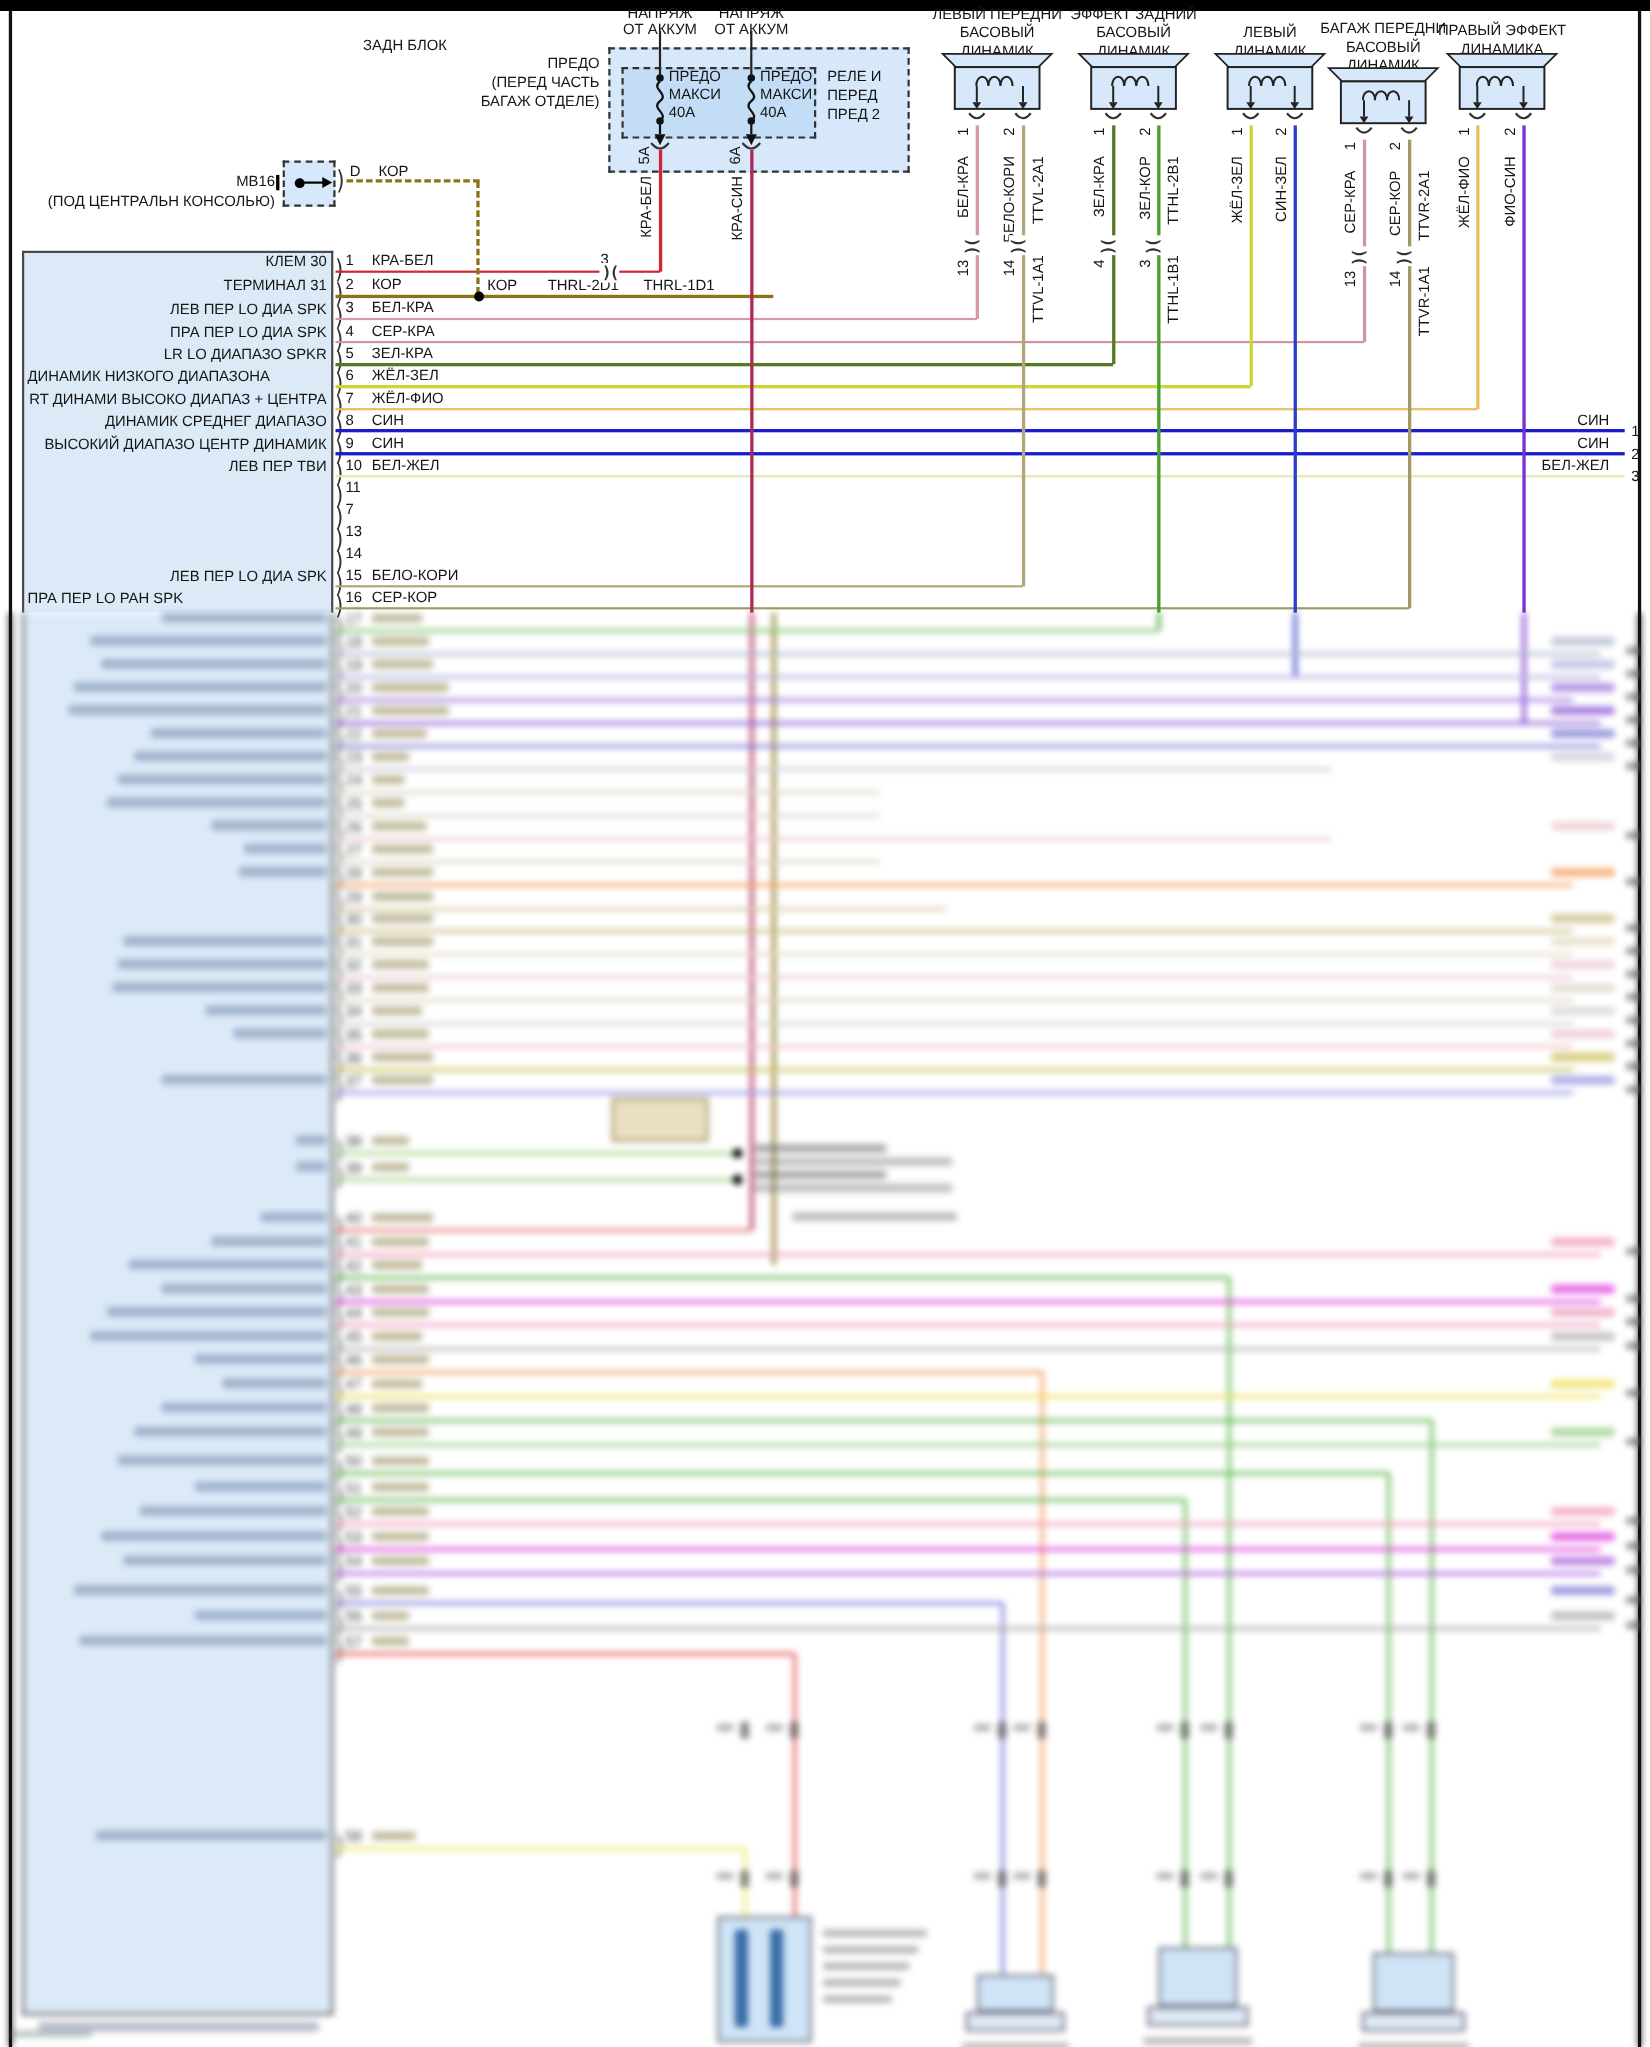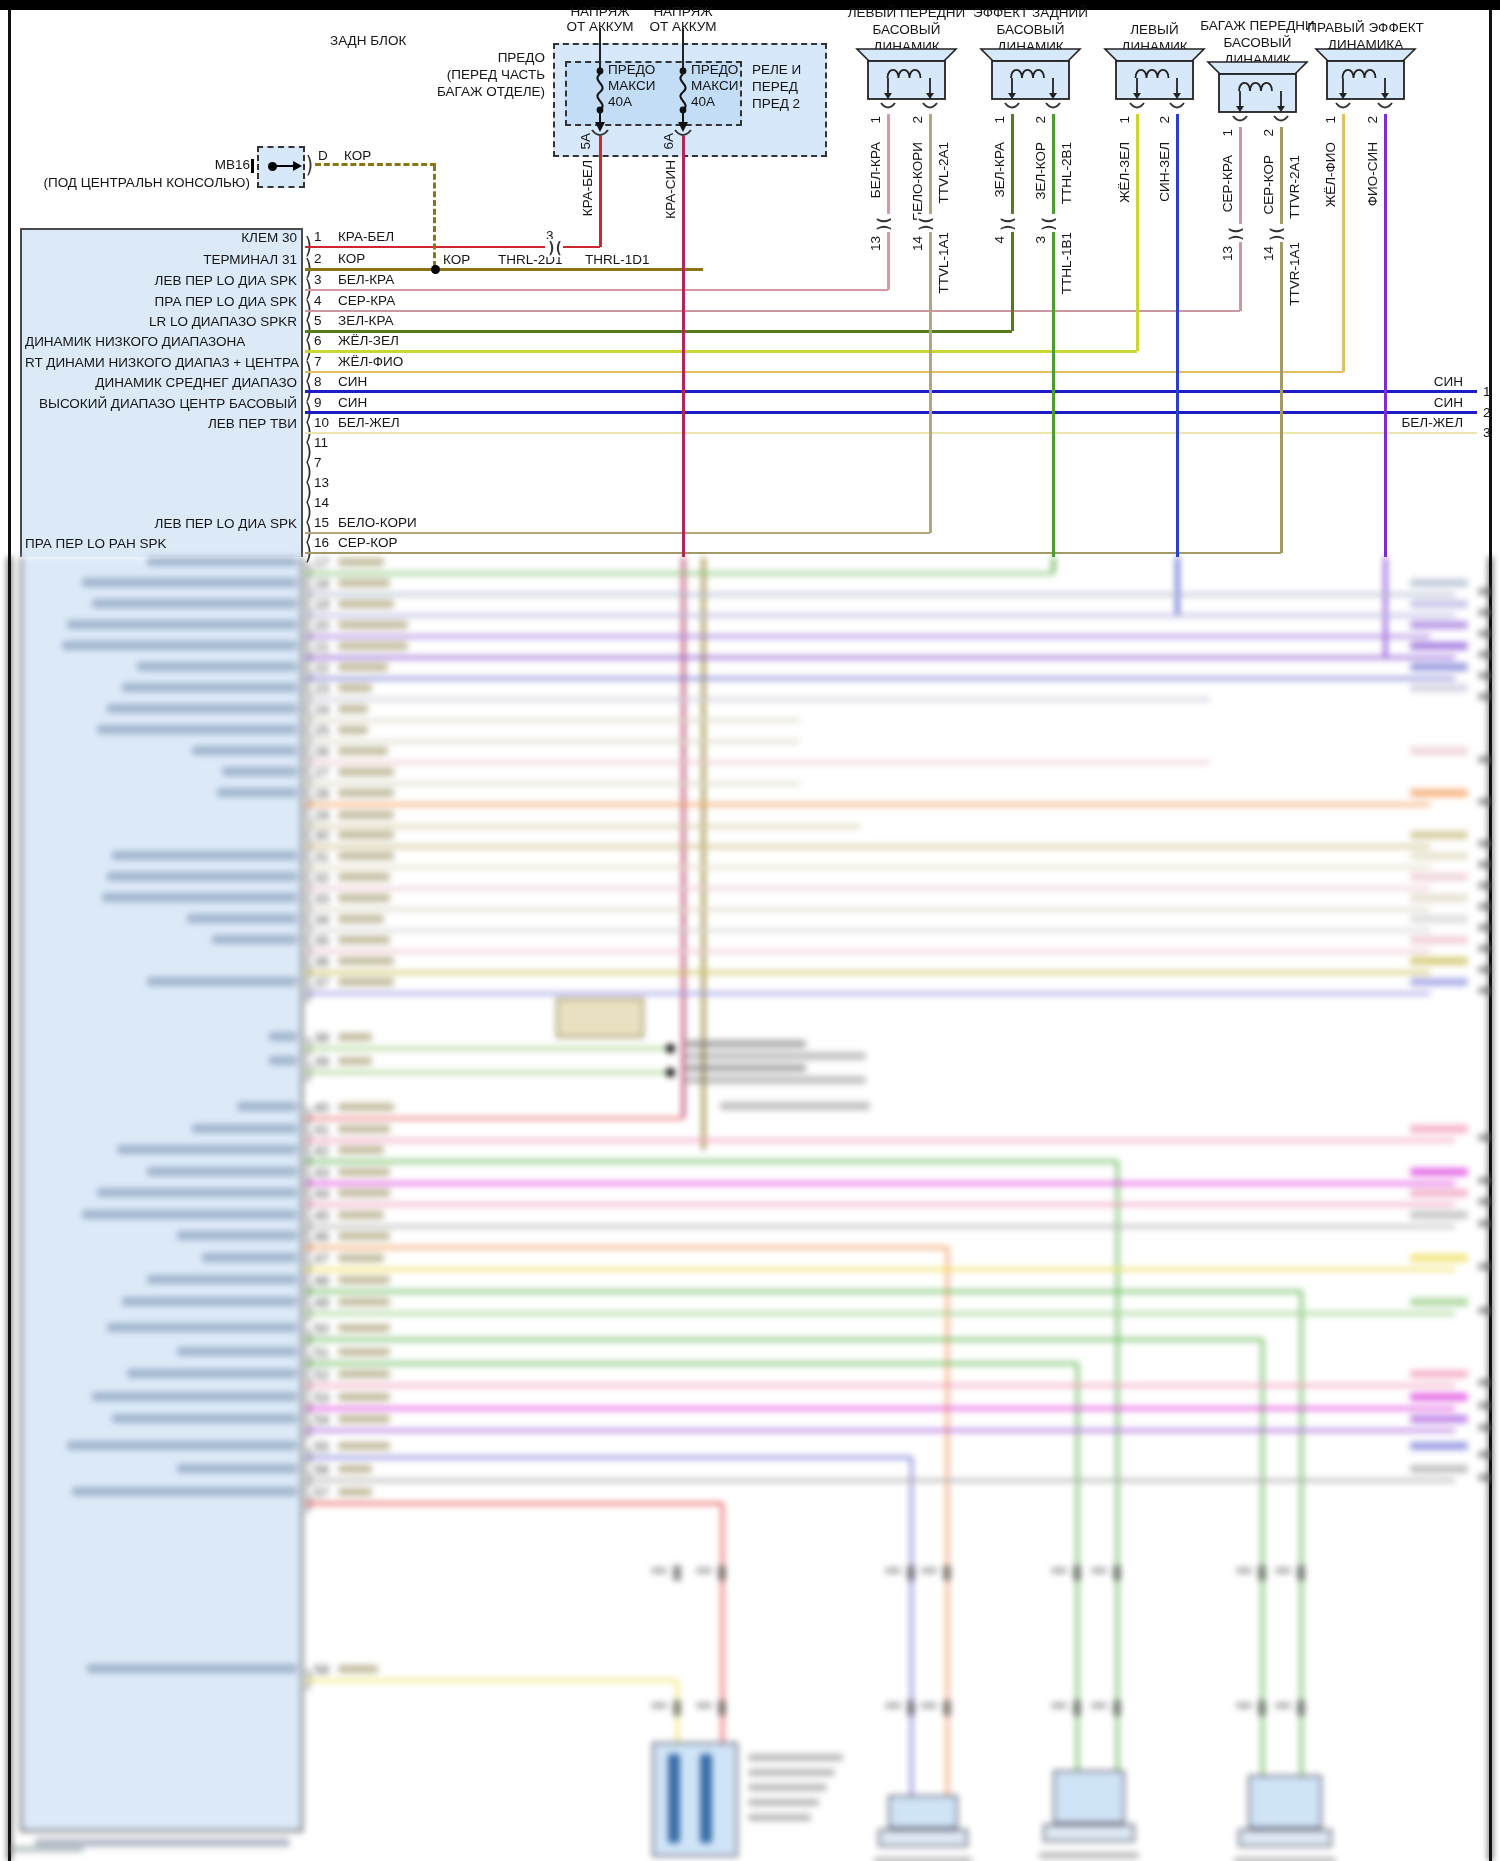--- a/index.html
+++ b/index.html
@@ -60,31 +60,31 @@
       <div class="t" style="left: 25px; top: 314px; width: 272px; text-align: right;">LR LO ДИАПАЗО SPKR</div>
       <div class="pb" style="left: 303px; top: 318px;">)</div>
       <div class="t" style="left: 314px; top: 313px;">5</div>
       <div class="t" style="left: 338px; top: 313px;">ЗЕЛ-КРА</div>
       <div class="hw" style="left: 305px; top: 329.5px; width: 707px; border-top-width: 3px; border-top-color: rgb(86, 122, 32);"></div>
       <div class="t" style="left: 25px; top: 334px; width: 272px; text-align: left;">ДИНАМИК НИЗКОГО ДИАПАЗОНА</div>
       <div class="pb" style="left: 303px; top: 338px;">)</div>
       <div class="t" style="left: 314px; top: 333px;">6</div>
       <div class="t" style="left: 338px; top: 333px;">ЖЁЛ-ЗЕЛ</div>
       <div class="hw" style="left: 305px; top: 349.5px; width: 832px; border-top-width: 3px; border-top-color: rgb(201, 216, 48);"></div>
-      <div class="t" style="left: 25px; top: 355px; width: 272px; text-align: right;">RT ДИНАМИ НИЗКОГО ДИАПАЗ + ЦЕНТРА</div>
+      <div class="t" style="left: 25px; top: 355px; width: 272px; text-align: right;">RT ДИНАМИ ВЫСОКО ДИАПАЗ + ЦЕНТРА</div>
       <div class="pb" style="left: 303px; top: 359px;">)</div>
       <div class="t" style="left: 314px; top: 354px;">7</div>
       <div class="t" style="left: 338px; top: 354px;">ЖЁЛ-ФИО</div>
       <div class="hw" style="left: 305px; top: 370.75px; width: 1038px; border-top-width: 2.5px; border-top-color: rgb(230, 190, 96);"></div>
       <div class="t" style="left: 25px; top: 375px; width: 272px; text-align: right;">ДИНАМИК СРЕДНЕГ ДИАПАЗО</div>
       <div class="pb" style="left: 303px; top: 379px;">)</div>
       <div class="t" style="left: 314px; top: 374px;">8</div>
       <div class="t" style="left: 338px; top: 374px;">СИН</div>
       <div class="hw" style="left: 305px; top: 390.25px; width: 1172px; border-top-width: 3.5px; border-top-color: rgb(28, 28, 200);"></div>
-      <div class="t" style="left: 25px; top: 396px; width: 272px; text-align: right;">ВЫСОКИЙ ДИАПАЗО ЦЕНТР БАСОВЫЙ</div>
+      <div class="t" style="left: 25px; top: 396px; width: 272px; text-align: right;">ВЫСОКИЙ ДИАПАЗО ЦЕНТР ДИНАМИК</div>
       <div class="pb" style="left: 303px; top: 400px;">)</div>
       <div class="t" style="left: 314px; top: 395px;">9</div>
       <div class="t" style="left: 338px; top: 395px;">СИН</div>
       <div class="hw" style="left: 305px; top: 411.25px; width: 1172px; border-top-width: 3.5px; border-top-color: rgb(28, 28, 200);"></div>
       <div class="t" style="left: 25px; top: 416px; width: 272px; text-align: right;">ЛЕВ ПЕР ТВИ</div>
       <div class="pb" style="left: 303px; top: 420px;">)</div>
       <div class="t" style="left: 314px; top: 415px;">10</div>
       <div class="t" style="left: 338px; top: 415px;">БЕЛ-ЖЕЛ</div>
       <div class="hw" style="left: 305px; top: 431.75px; width: 1172px; border-top-width: 2.5px; border-top-color: rgb(235, 230, 174);"></div>
       <div class="pb" style="left: 303px; top: 440px;">)</div>

